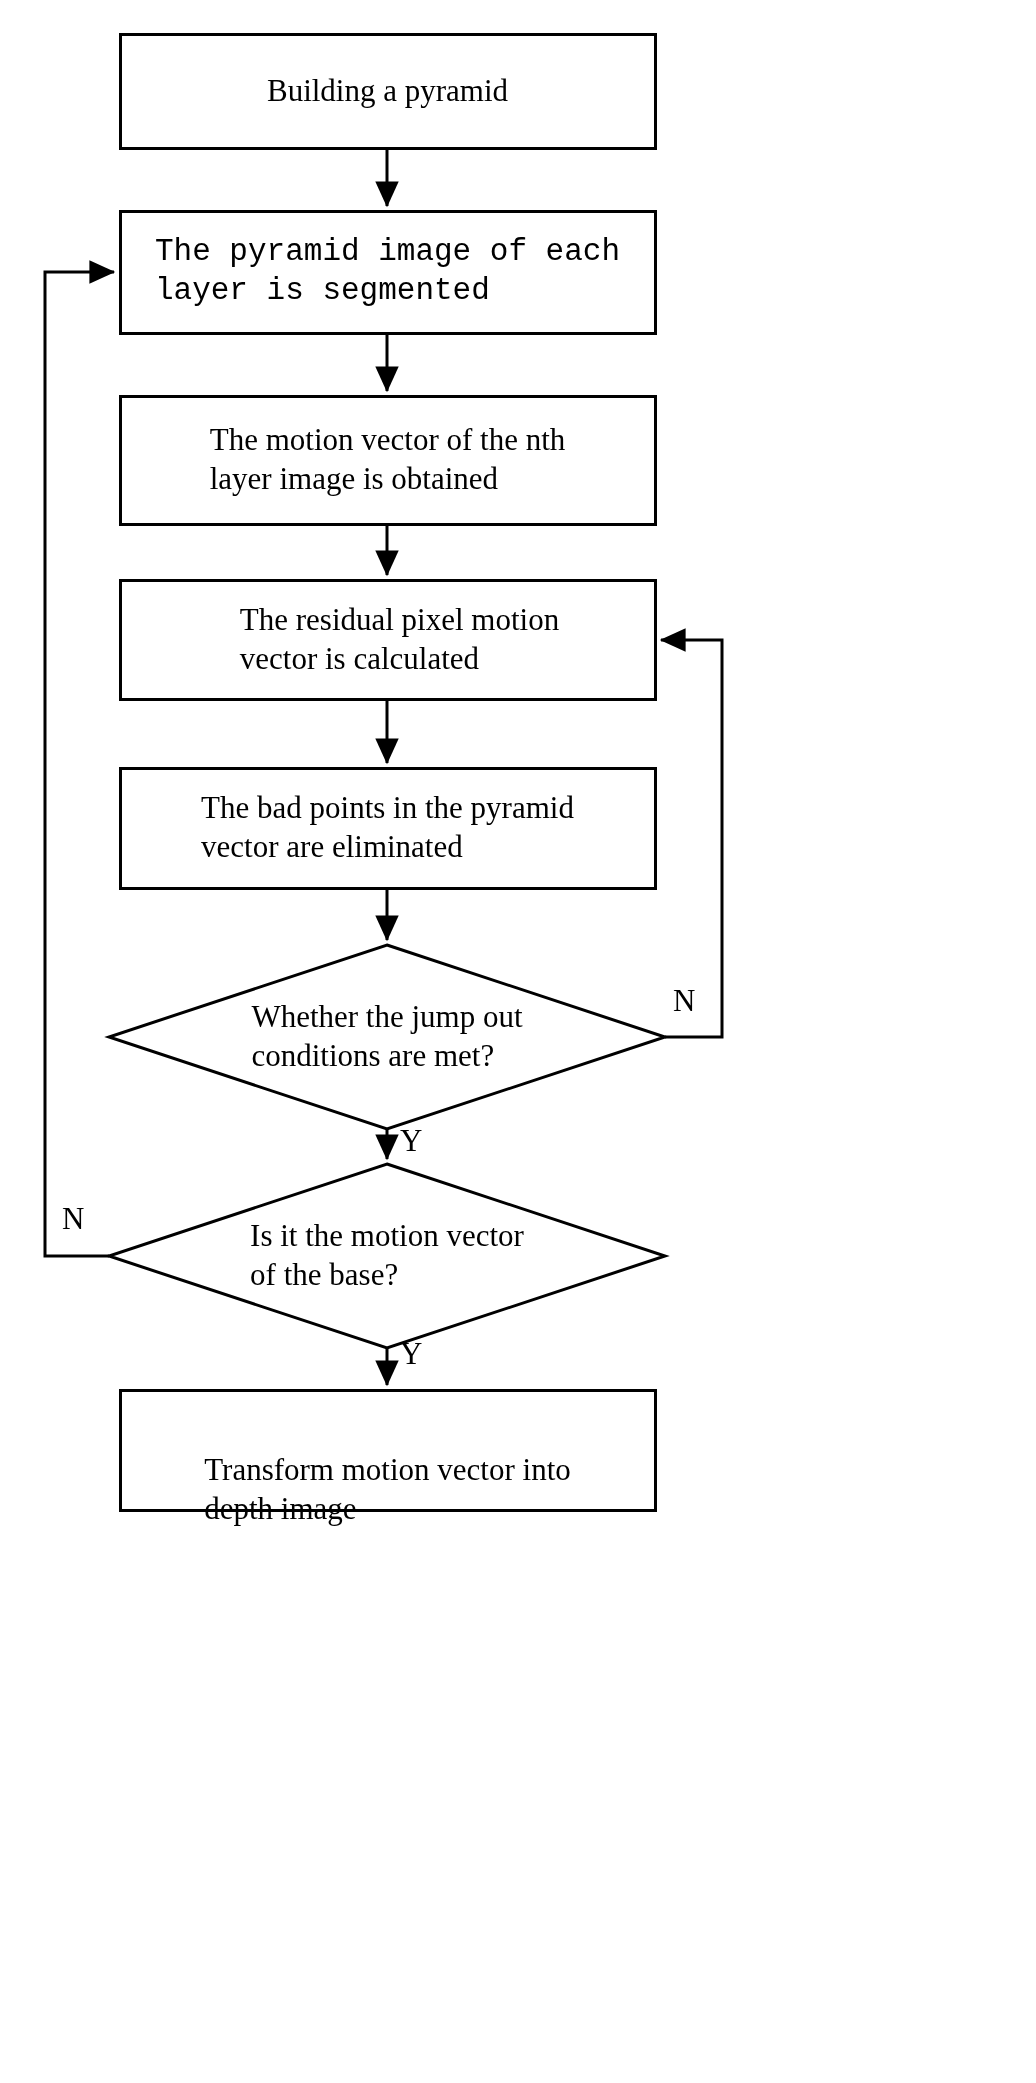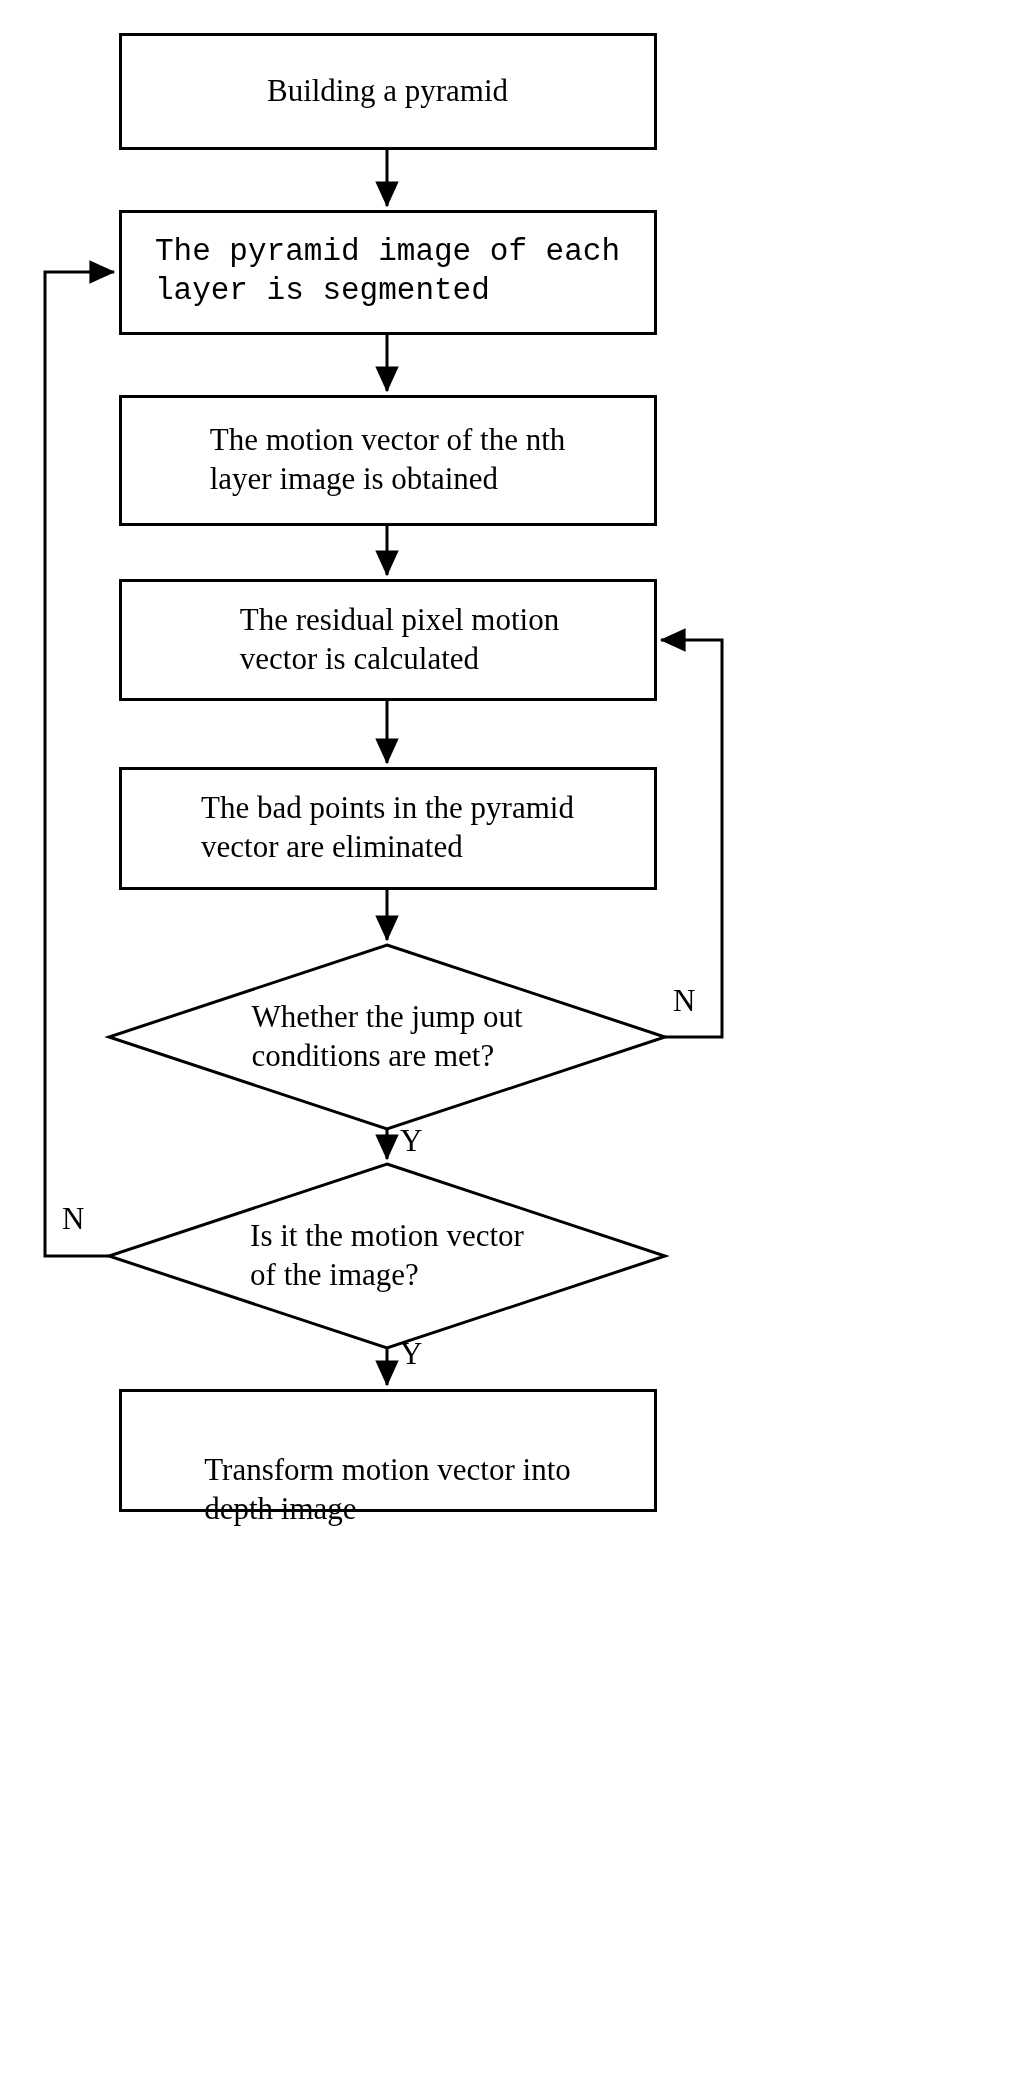--- a/index.html
+++ b/index.html
@@ -112,21 +112,21 @@
   <div class="node-label" style="left:120px; top:580px; width:535px; height:119px;margin-left:12px;">The residual pixel motion
 vector is calculated</div>
 
   <div class="node-label" style="left:120px; top:768px; width:535px; height:120px;">The bad points in the pyramid
 vector are eliminated</div>
 
   <div class="node-label" style="left:139px; top:980px; width:496px; height:114px;">Whether the jump out
 conditions are met?</div>
 
   <div class="node-label" style="left:139px; top:1199px; width:496px; height:114px;">Is it the motion vector
-of the image?</div>
+of the base?</div>
 
   <div class="node-label" style="left:120px; top:1390px; width:535px; height:120px;margin-top:40px;">Transform motion vector into
 depth image</div>
 
   <div class="edge-label" style="left:673px; top:985px;">N</div>
 
   <div class="edge-label" style="left:400px; top:1125px;">Y</div>
 
   <div class="edge-label" style="left:62px; top:1203px;">N</div>
 

